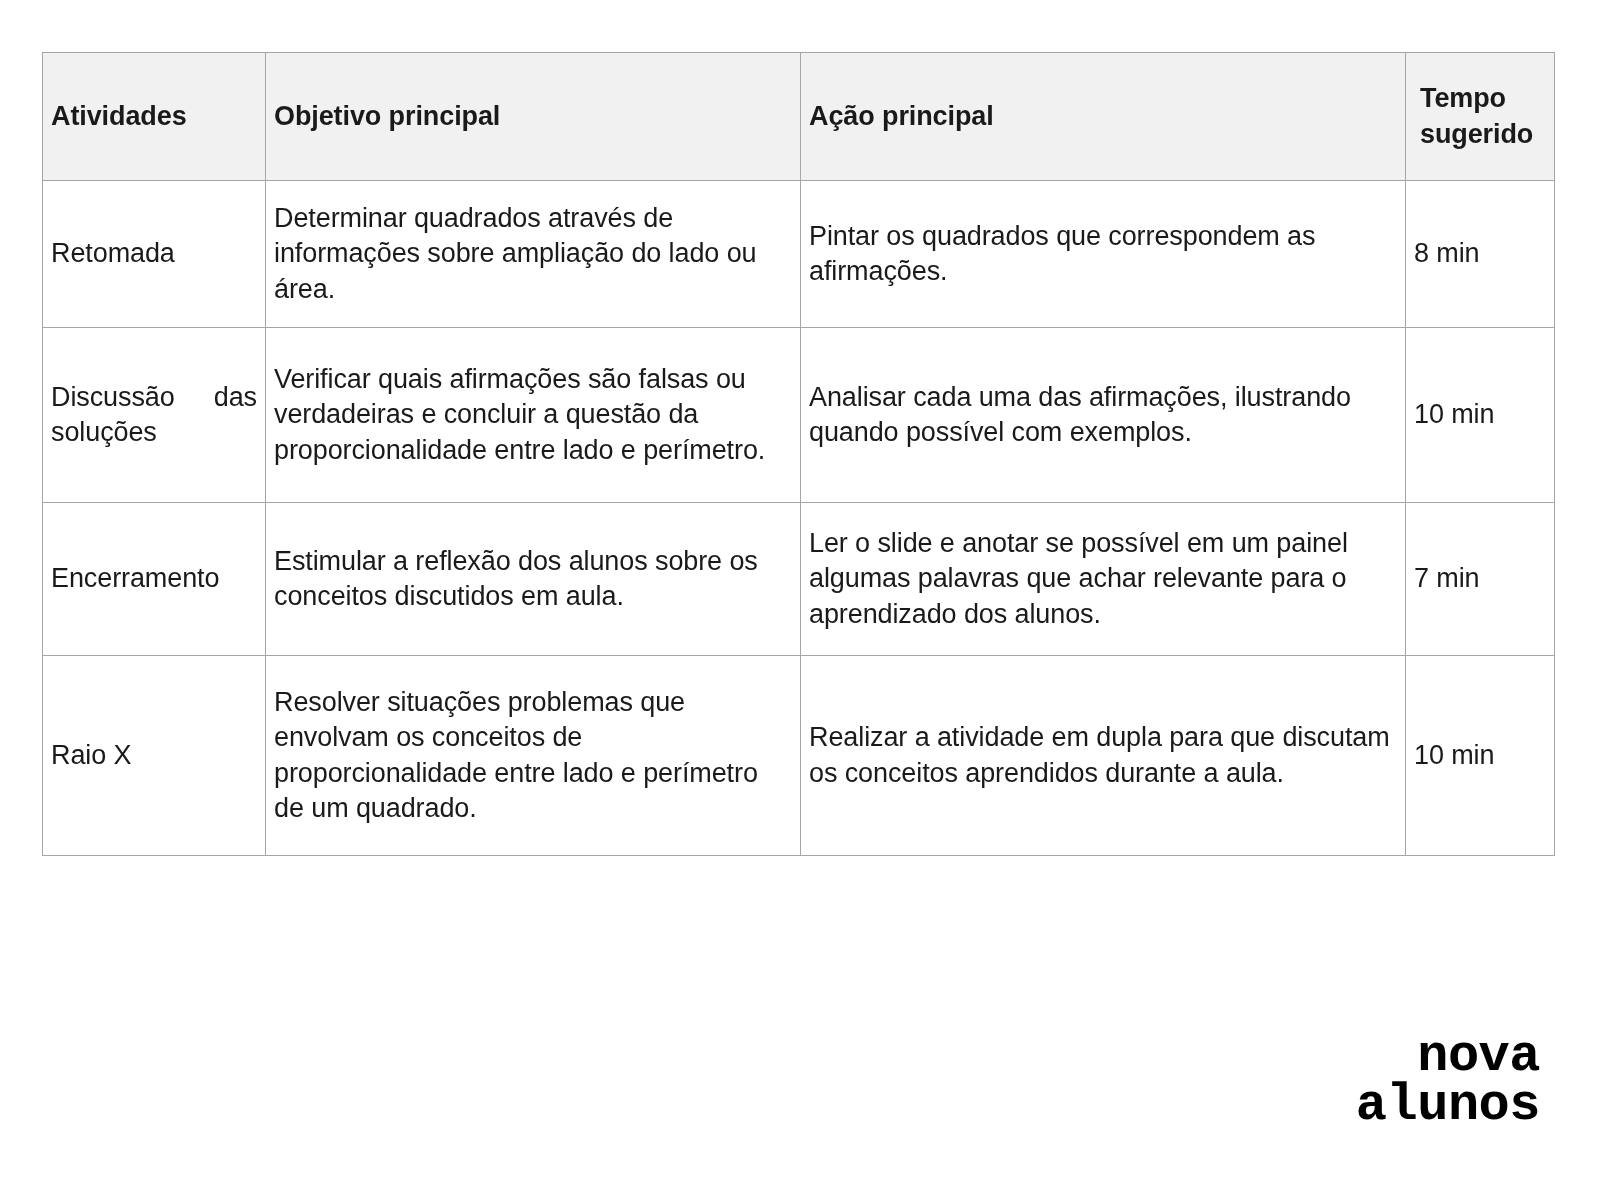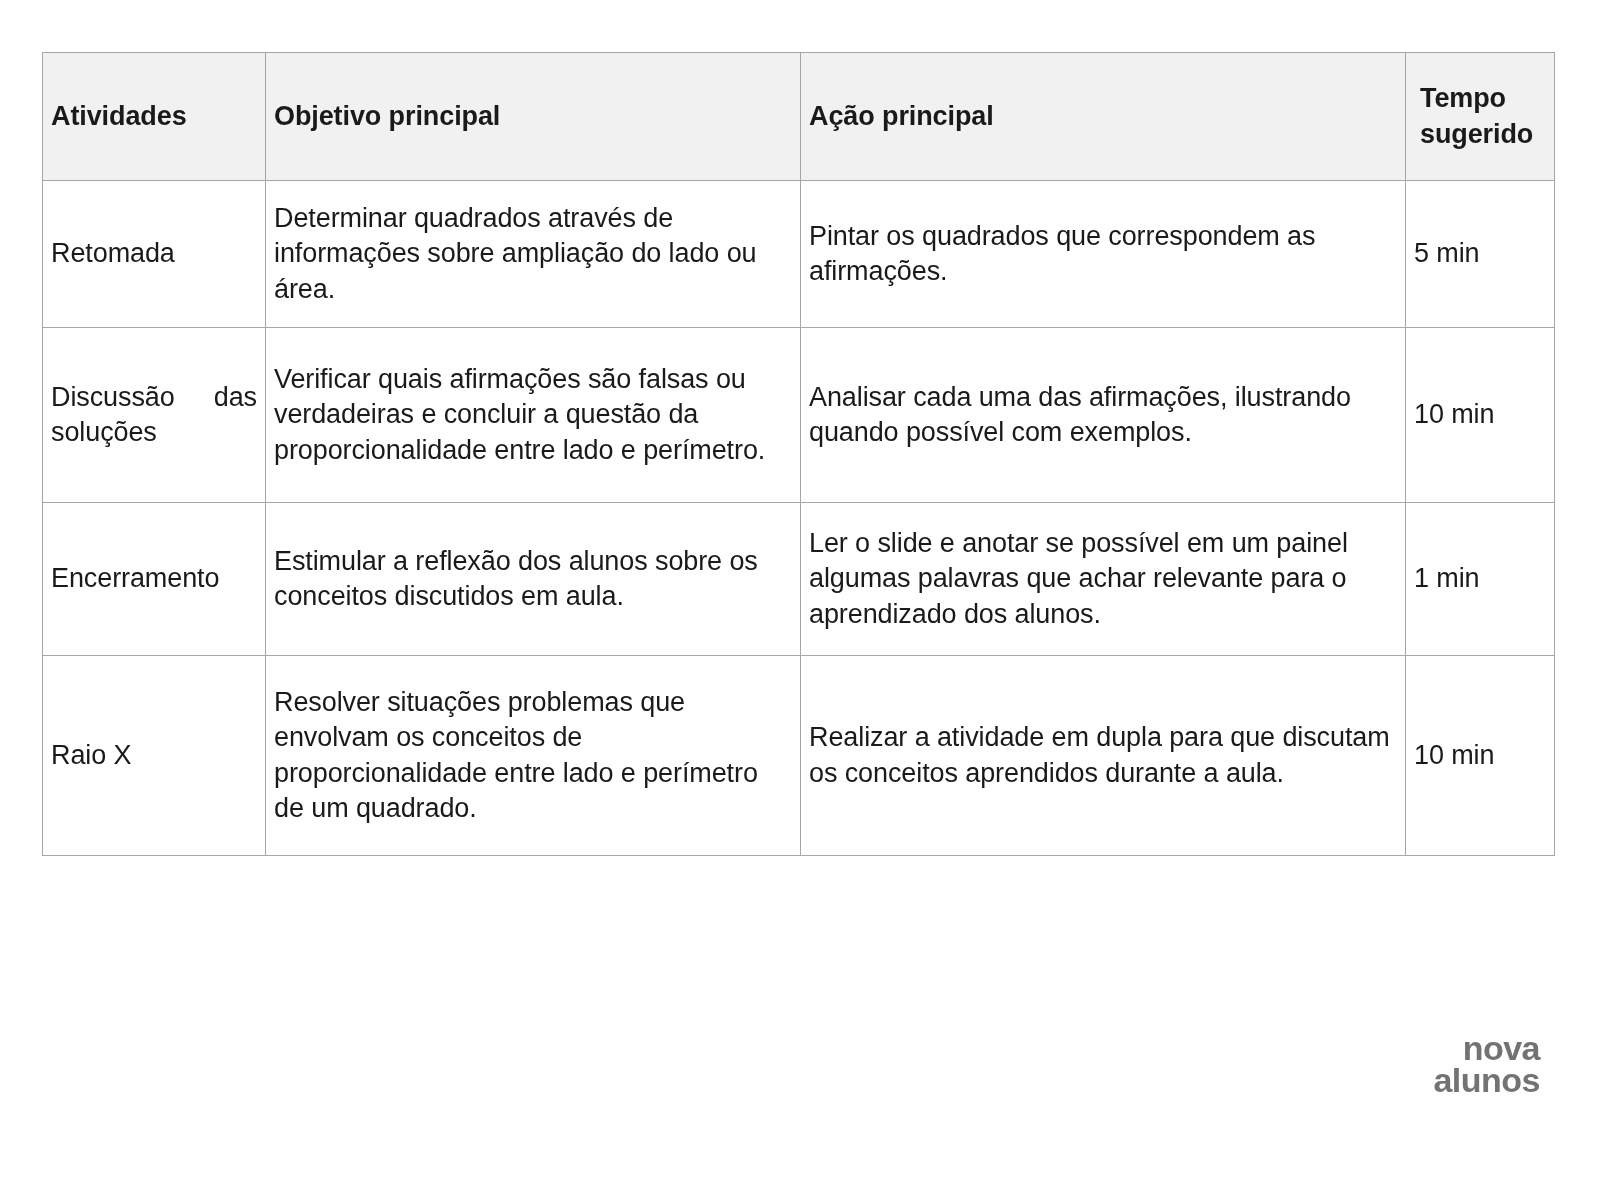--- a/index.html
+++ b/index.html
@@ -88,25 +88,25 @@
   tr.r2 td { height: 153px; }
   tr.r3 td { height: 175px; }
   tr.r4 td { height: 153px; }
   tr.r5 td { height: 200px; }
 
   .brand {
     position: absolute;
     right: 60px;
     top: 1032px;
     text-align: right;
-    font-family: Liberation Sans, sans-serif;
+    font-family: Liberation Mono, monospace;
     font-weight: 700;
-    font-size: 34px;
+    font-size: 52px;
     line-height: 0.95;
-    color: #737373;
+    color: #000000;
     letter-spacing: -0.5px;
     user-select: none;
   }
   .brand .line { display: block; }
 </style>
 </head>
 <body>
 
 <div class="page">
 
@@ -124,33 +124,33 @@
           <th class="th-objetivo">Objetivo principal</th>
           <th class="th-acao">Ação principal</th>
           <th class="th-tempo">Tempo sugerido</th>
         </tr>
       </thead>
       <tbody>
         <tr class="r1">
           <td class="cell-activity">Retomada</td>
           <td class="cell-objective">Determinar quadrados através de informações sobre ampliação do lado ou área.</td>
           <td class="cell-action">Pintar os quadrados que correspondem as afirmações.</td>
-          <td class="cell-time">5 min</td>
+          <td class="cell-time">8 min</td>
         </tr>
         <tr class="r3">
           <td class="cell-activity justified">Discussão das soluções</td>
           <td class="cell-objective">Verificar quais afirmações são falsas ou verdadeiras e concluir a questão da proporcionalidade entre lado e perímetro.</td>
           <td class="cell-action">Analisar cada uma das afirmações, ilustrando quando possível com exemplos.</td>
           <td class="cell-time">10 min</td>
         </tr>
         <tr class="r4">
           <td class="cell-activity">Encerramento</td>
           <td class="cell-objective">Estimular a reflexão dos alunos sobre os conceitos discutidos em aula.</td>
           <td class="cell-action">Ler o slide e anotar se possível em um painel algumas palavras que achar relevante para o aprendizado dos alunos.</td>
-          <td class="cell-time">1 min</td>
+          <td class="cell-time">7 min</td>
         </tr>
         <tr class="r5">
           <td class="cell-activity">Raio X</td>
           <td class="cell-objective">Resolver situações problemas que envolvam os conceitos de proporcionalidade entre lado e perímetro de um quadrado.</td>
           <td class="cell-action">Realizar a atividade em dupla para que discutam os conceitos aprendidos durante a aula.</td>
           <td class="cell-time">10 min</td>
         </tr>
       </tbody>
     </table>
   </div>

